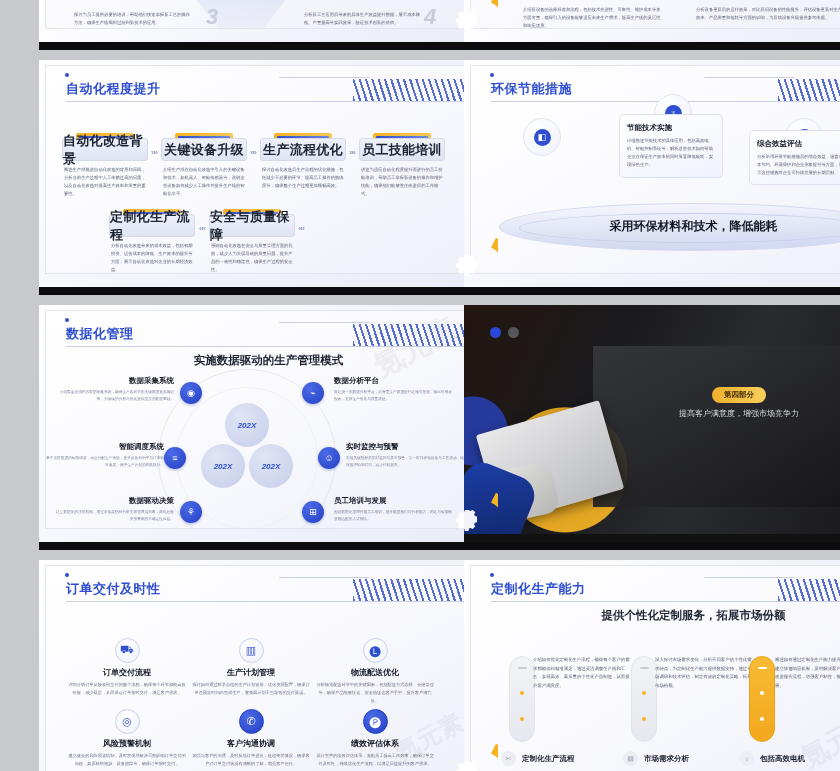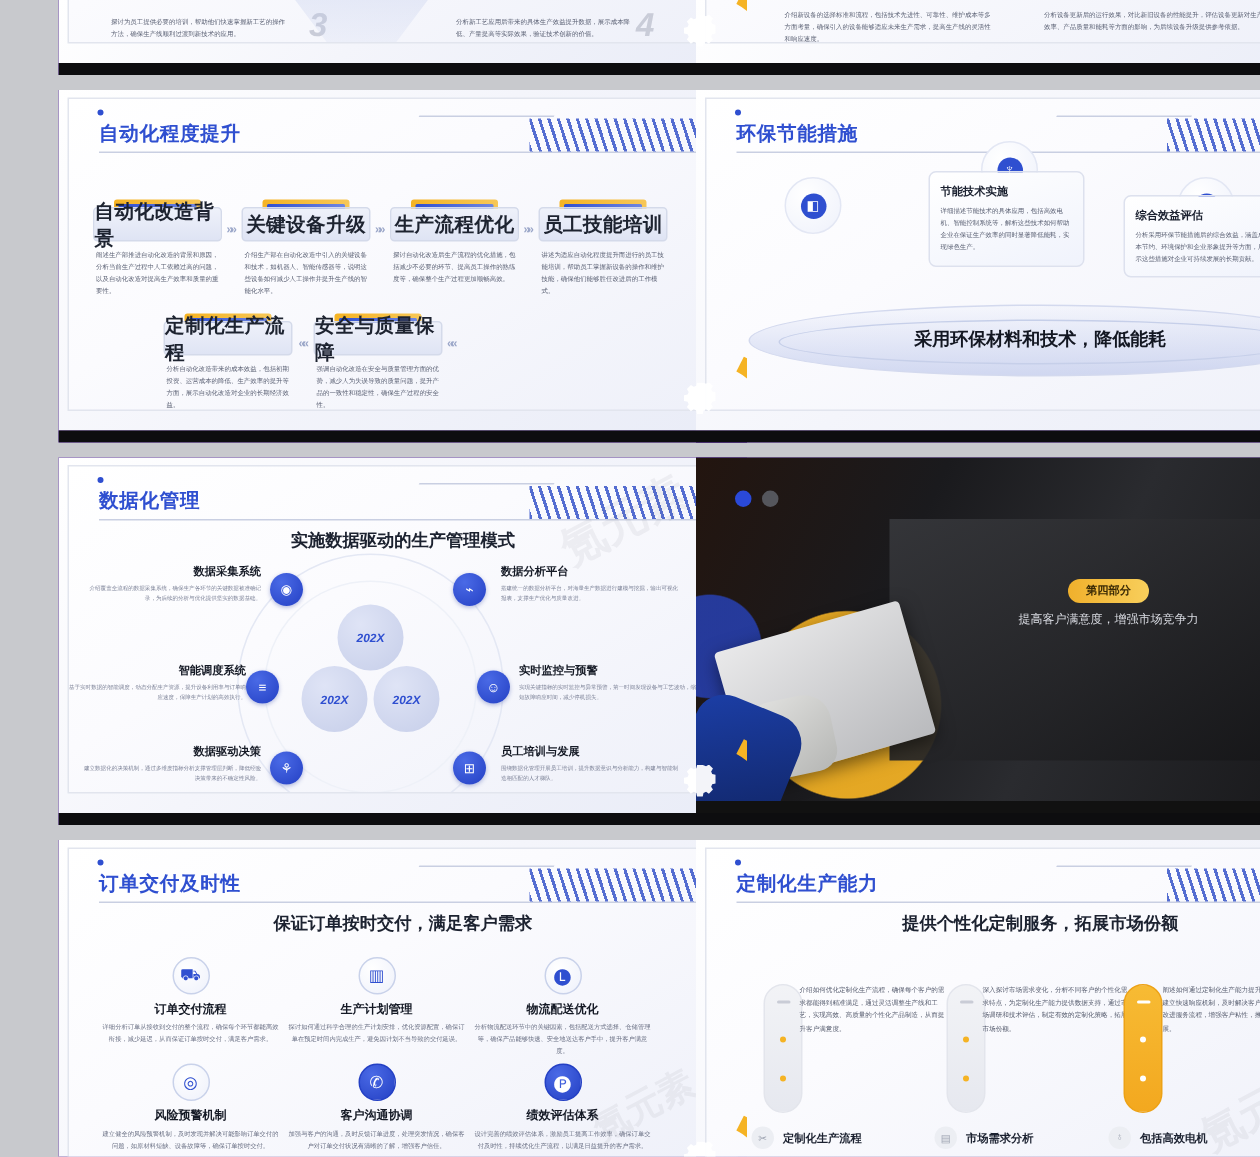--- a/index.html
+++ b/index.html
@@ -448,21 +448,20 @@
   </div>
 
   <div class="slide">
     <div class="canvas">
       <div class="innerframe">
         <div class="title-wrap">
           <span class="title-dot"></span>
           <div class="stitle">订单交付及时性</div>
         </div>
         <div class="titleline"></div>
-        <div class="subtitle">保证订单按时交付，满足客户需求</div>
 
         <div class="icell" style="left:22px;top:72px">
           <div class="ring2">⛟</div>
           <h5>订单交付流程</h5>
           <p>详细分析订单从接收到交付的整个流程，确保每个环节都能高效衔接，减少延迟，从而保证订单按时交付，满足客户需求。</p>
         </div>
         <div class="icell" style="left:146px;top:72px">
           <div class="ring2">▥</div>
           <h5>生产计划管理</h5>
           <p>探讨如何通过科学合理的生产计划安排，优化资源配置，确保订单在预定时间内完成生产，避免因计划不当导致的交付延误。</p>

